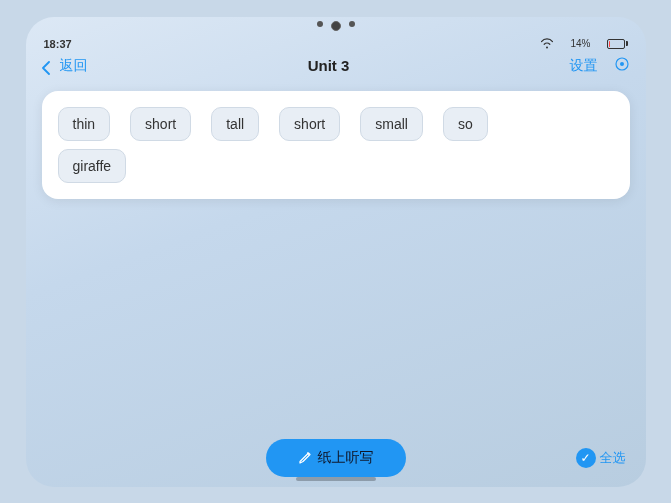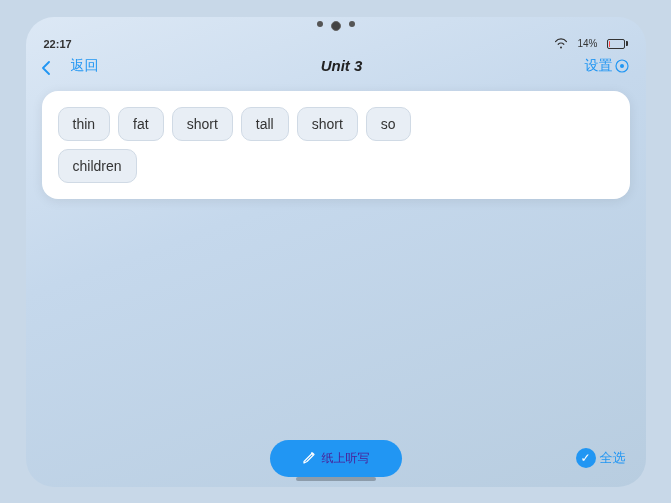--- a/index.html
+++ b/index.html
@@ -36,52 +36,50 @@
       color: #333;
     }
 
     .status-bar .time {
       font-weight: 600;
     }
 
     .status-bar .right-icons {
       display: flex;
       align-items: center;
-      gap: 9px;
+      gap: 16px;
       font-size: 10px;
     }
 
     
     .nav-bar {
       display: flex;
       align-items: center;
       justify-content: space-between;
       padding: 4px 16px 8px 16px;
     }
 
     .nav-back {
       display: flex;
       align-items: flex-end;
-      gap: 21px;
+      gap: 10px;
       color: #2196F3;
       font-size: 14px;
       cursor: pointer;
     }
 
     .nav-title {
       font-size: 15px;
       font-weight: 600;
       color: #222;
-      font-style: italic;
     }
 
     .nav-settings {
       display: flex;
-      align-items: center;
-      gap: 3px;
+      gap: 18px;
       color: #2196F3;
       font-size: 14px;
       cursor: pointer;
     }
 
     
     .content {
       flex: 1;
       display: flex;
       flex-direction: column;
@@ -93,21 +91,21 @@
     .word-card-container {
       background: white;
       border-radius: 16px;
       padding: 16px;
       box-shadow: 0 2px 12px rgba(0,0,0,0.08);
     }
 
     .word-row {
       display: flex;
       flex-wrap: wrap;
-      gap: 8px;
+      gap: 20px;
       margin-bottom: 8px;
       align-items: flex-end;
     }
 
     .word-row:last-child {
       margin-bottom: 0;
     }
 
     .word-chip {
       background: #e8eef5;
@@ -128,25 +126,25 @@
       left: 0;
       right: 0;
       display: flex;
       align-items: center;
       justify-content: center;
       padding: 0 20px;
     }
 
     .write-button {
       background: #2196F3;
-      color: #4c1d95;
+      color: #0f172a;
       border: none;
       border-radius: 22px;
       padding: 10px 32px;
-      font-size: 12px;
+      font-size: 14px;
       font-weight: 500;
       cursor: pointer;
       display: flex;
       align-items: center;
       gap: 6px;
     }
 
     .select-all-btn {
       position: absolute;
       right: 20px;
@@ -245,21 +243,21 @@
 
 <div class="device-frame">
 
   <div class="top-notch">
     <div class="camera-dot"></div>
     <div class="camera-lens"></div>
     <div class="camera-dot"></div>
   </div>
 
   <div class="status-bar">
-    <span class="time">22:17</span>
+    <span class="time">18:37</span>
     <div class="right-icons">
       <span>
         
         <svg width="14" height="12" viewBox="0 0 14 12" fill="none">
           <path d="M7 9.5a1 1 0 1 1 0 2 1 1 0 0 1 0-2z" fill="#333"></path>
           <path d="M4.2 7.3a4 4 0 0 1 5.6 0" stroke="#333" stroke-width="1.2" stroke-linecap="round" fill="none"></path>
           <path d="M1.5 4.6a7 7 0 0 1 11 0" stroke="#333" stroke-width="1.2" stroke-linecap="round" fill="none"></path>
         </svg>
       </span>
       <span>14%</span>
@@ -287,29 +285,29 @@
         <circle cx="7" cy="7" r="2" fill="#2196F3"></circle>
       </svg>
     </div>
   </div>
 
   <div class="content">
     <div class="word-card-container">
 
       <div class="word-row">
         <div class="word-chip">thin</div>
-        <div class="word-chip">fat</div>
         <div class="word-chip">short</div>
         <div class="word-chip">tall</div>
         <div class="word-chip">short</div>
+        <div class="word-chip">small</div>
         <div class="word-chip">so</div>
       </div>
 
       <div class="word-row">
-        <div class="word-chip">children</div>
+        <div class="word-chip">giraffe</div>
       </div>
     </div>
   </div>
 
   <div style="flex:1"></div>
   <div class="bottom-bar">
     <button class="write-button">
       <svg width="14" height="14" viewBox="0 0 14 14" fill="none">
         <path d="M2 10.5l1.5-1.5 7-7 1.5 1.5-7 7L2 12v-1.5z" stroke="white" stroke-width="1.2" stroke-linejoin="round" fill="none"></path>
         <path d="M9.5 2l1.5 1.5" stroke="white" stroke-width="1.2" stroke-linecap="round"></path>

